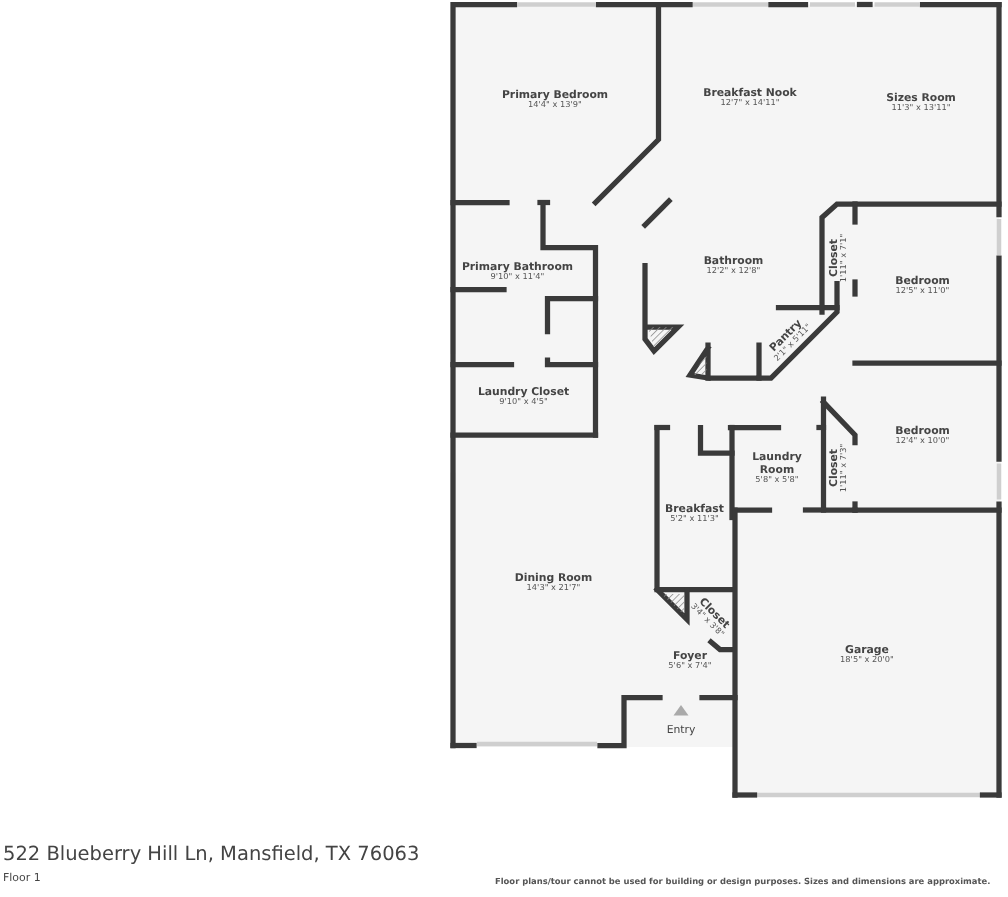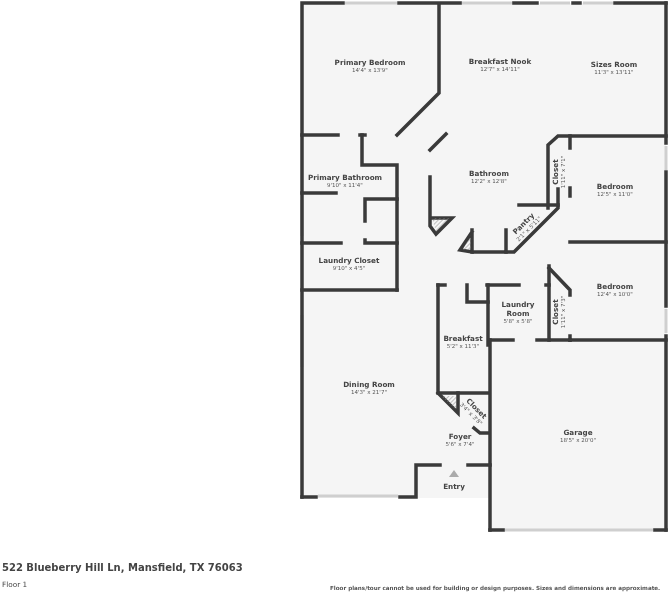--- a/index.html
+++ b/index.html
@@ -4,24 +4,24 @@
 <style>
   html, body { margin:0; padding:0; background:#ffffff; }
   body { width:672px; height:598px; position:relative; overflow:hidden; font-family:"DejaVu Sans", sans-serif; }
   #plan { position:absolute; left:0; top:0; }
   .room-label { position:absolute; transform:translate(-50%,-50%); text-align:center; white-space:nowrap; color:#444; }
   .room-name { font-size:7.2px; font-weight:bold; display:block; line-height:9px; }
   .room-dim { font-size:5.5px; display:block; line-height:7px; color:#555; }
   .rot { transform:translate(-50%,-50%) rotate(-90deg); }
   .rot45 { transform:translate(-50%,-50%) rotate(-45deg); }
   .rot45b { transform:translate(-50%,-50%) rotate(45deg); }
-  .footer-address { position:absolute; left:2px; top:562px; font-size:10px; font-weight:bold; color:#444; }
+  .footer-address { position:absolute; left:2px; top:562px; font-size:13px; font-weight:normal; color:#444; }
   .footer-floor { position:absolute; left:2px; top:580px; font-size:7.3px; font-weight:normal; color:#444; }
   .footer-disclaimer { position:absolute; left:330px; top:585px; font-size:5.6px; font-weight:bold; color:#555; }
-  .entry-label { position:absolute; left:454px; top:486px; transform:translate(-50%,-50%); font-size:7.2px; font-weight:bold; color:#444; }
+  .entry-label { position:absolute; left:454px; top:486px; transform:translate(-50%,-50%); font-size:7.2px; font-weight:normal; color:#444; }
 </style>
 </head>
 <body>
 
 <svg id="plan" width="672" height="598" viewBox="0 0 672 598">
   <defs>
     <pattern id="hatch" width="3" height="3" patternUnits="userSpaceOnUse" patternTransform="rotate(45)">
       <line x1="0" y1="0" x2="0" y2="3" stroke="#8a8a8a" stroke-width="1"></line>
     </pattern>
   </defs>

